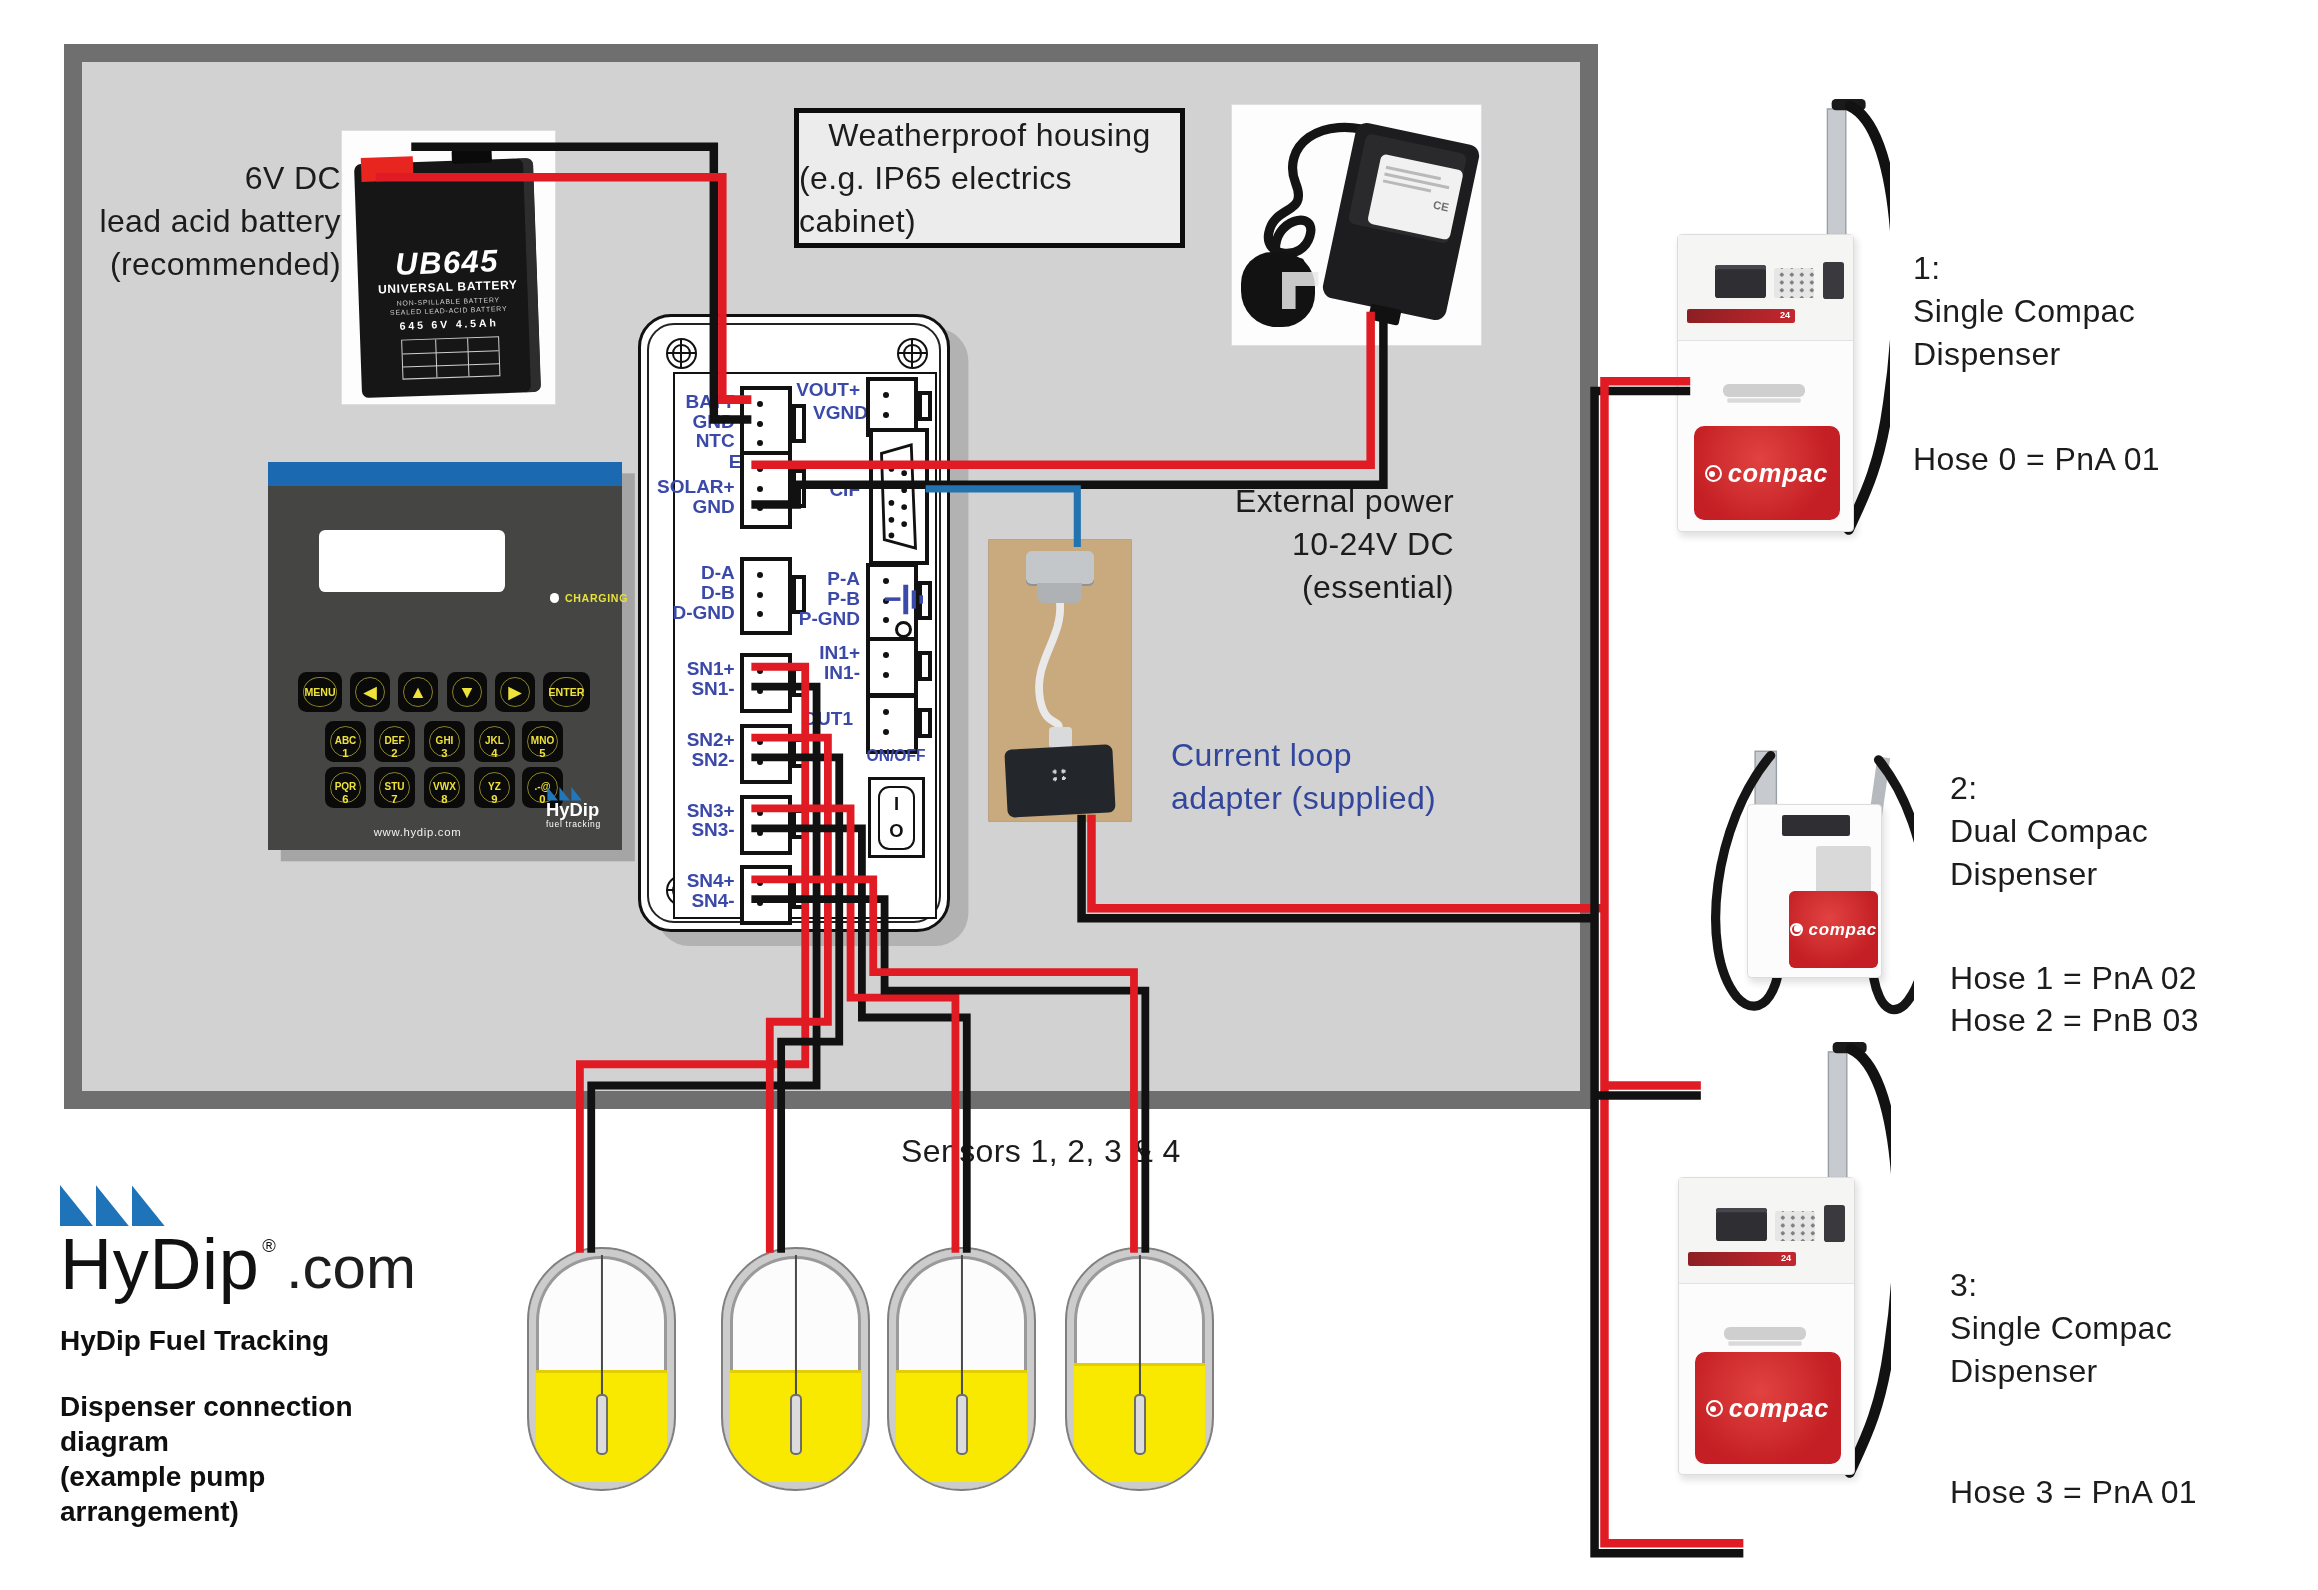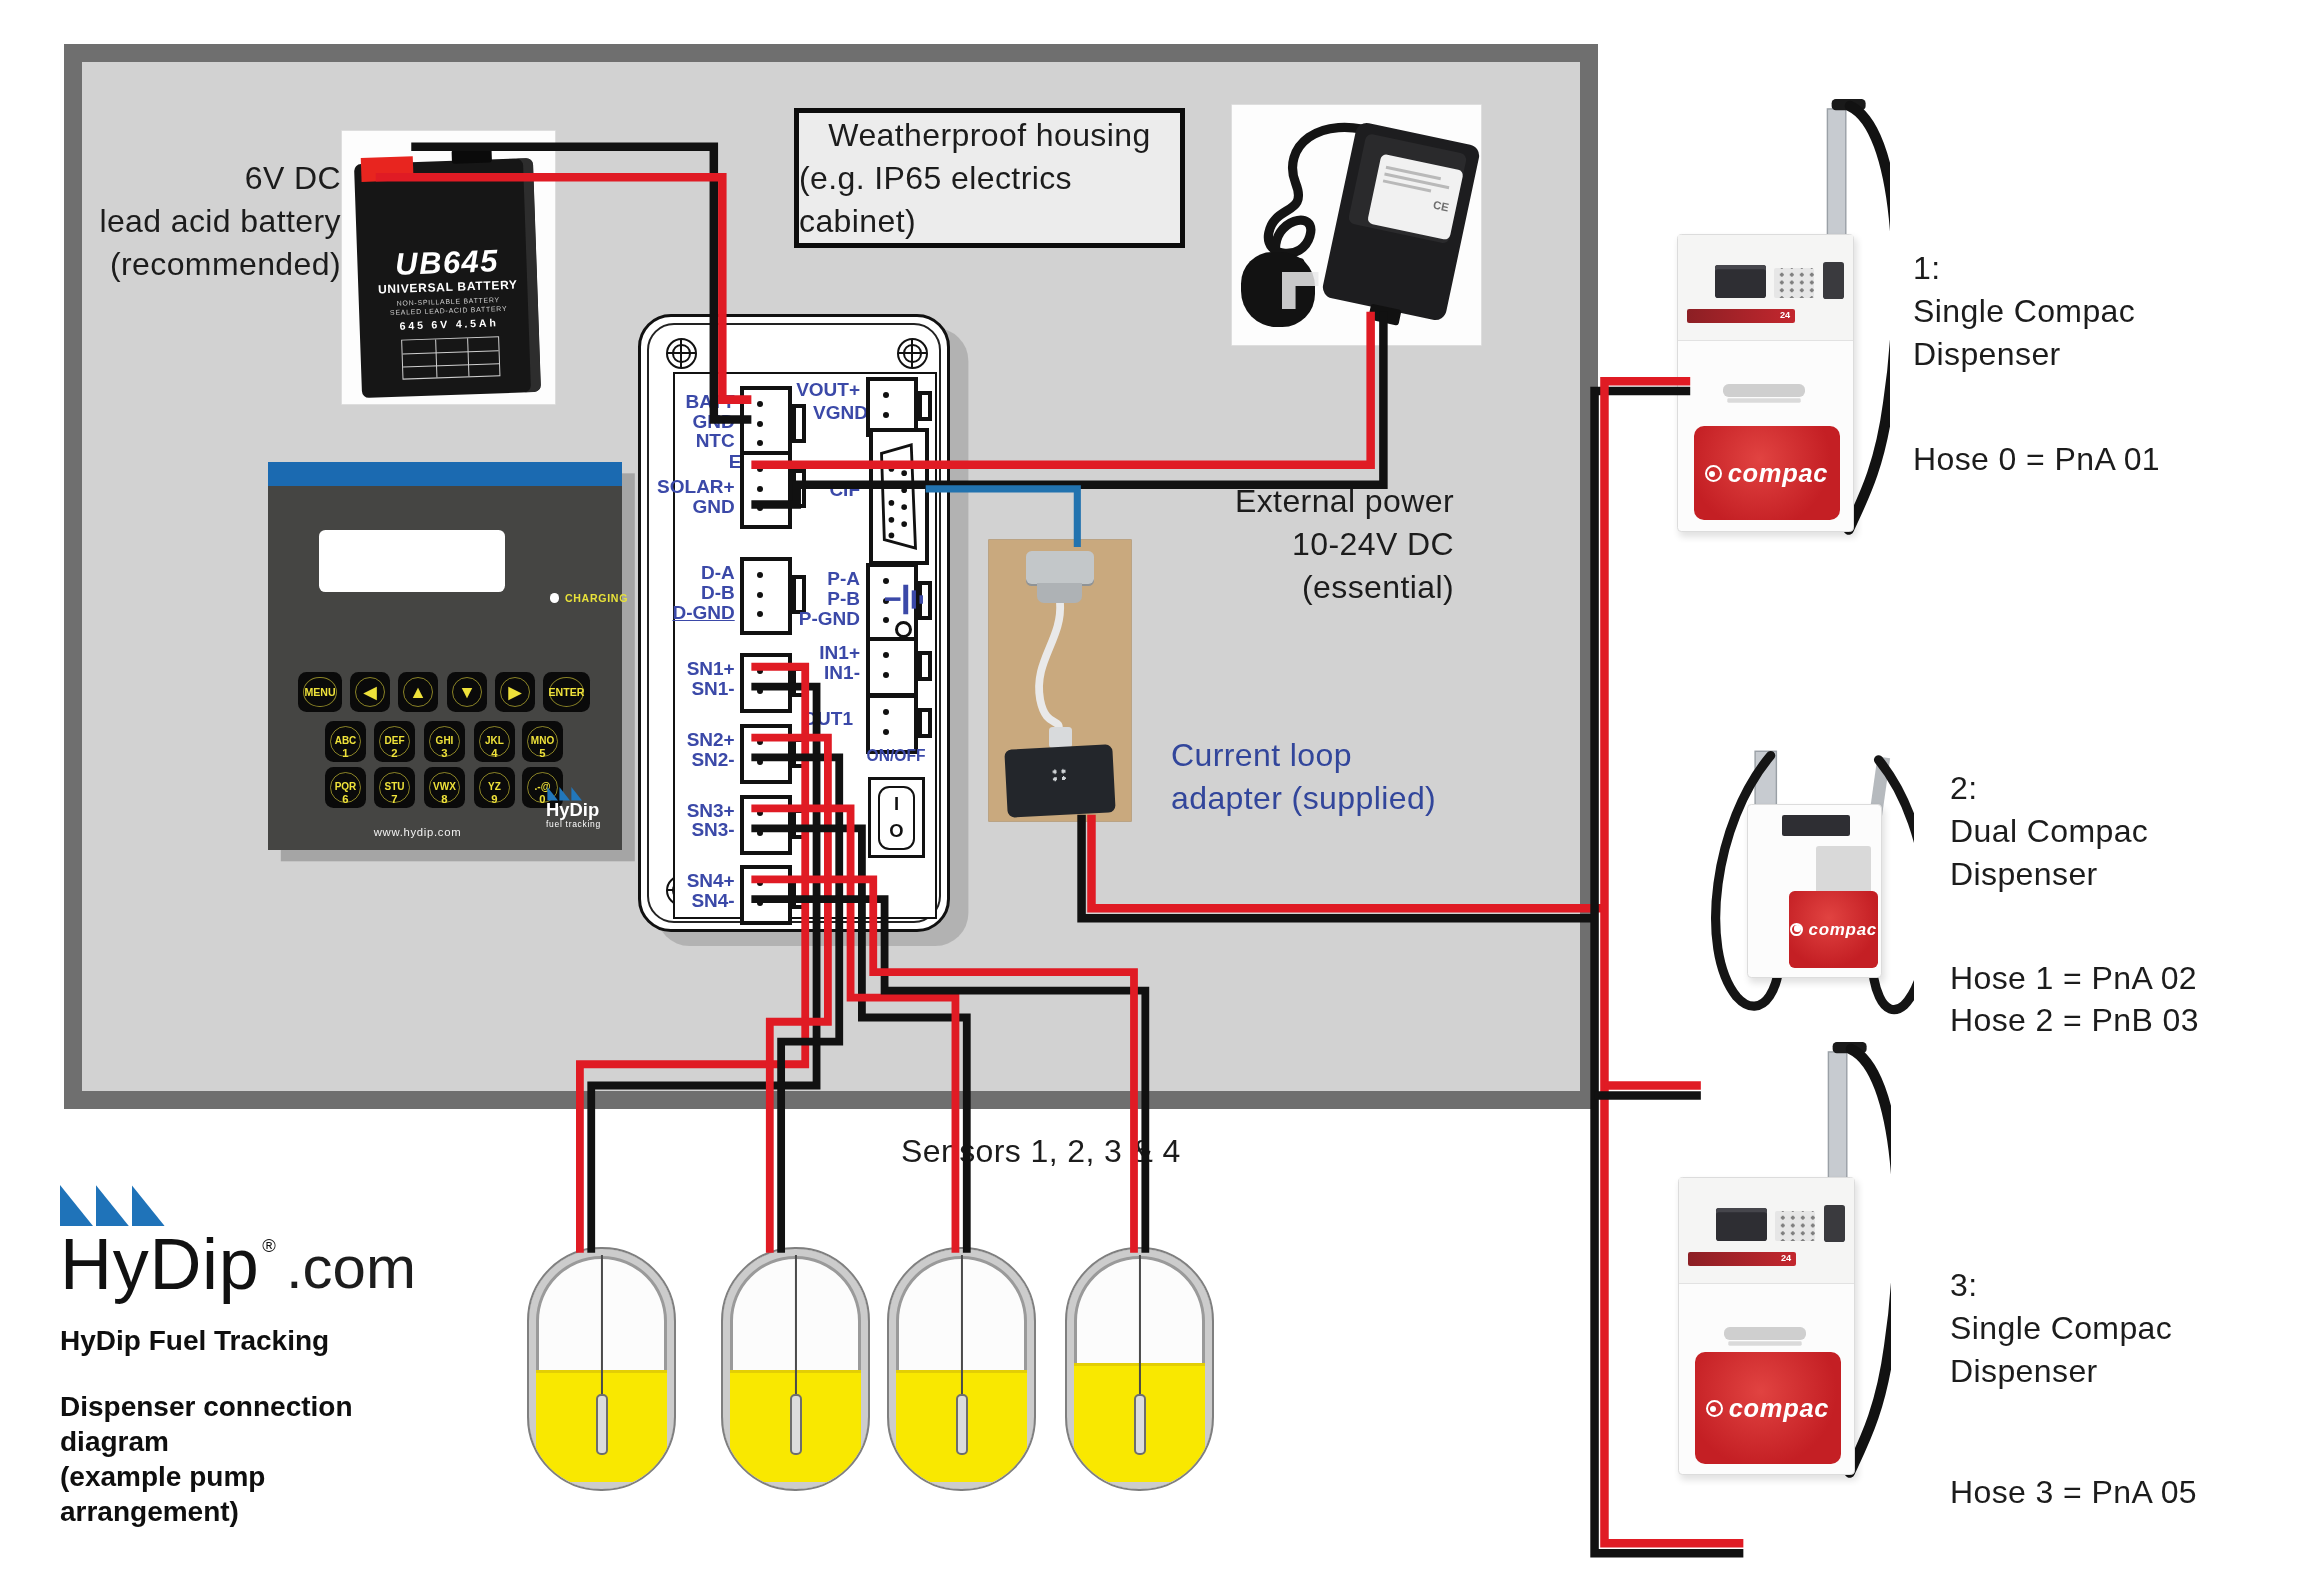--- a/index.html
+++ b/index.html
@@ -216,21 +216,21 @@
     <div class="board-rect"></div>
 
     <div class="blabel lcol" style="top:74px;">BATT</div>
     <div class="blabel lcol" style="top:94px;">GND</div>
     <div class="blabel lcol" style="top:113px;">NTC</div>
     <div class="blabel lcol" style="top:134px;margin-left:42px;">EXT+</div>
     <div class="blabel lcol" style="top:159px;">SOLAR+</div>
     <div class="blabel lcol" style="top:179px;">GND</div>
     <div class="blabel lcol" style="top:245px;">D-A</div>
     <div class="blabel lcol" style="top:265px;">D-B</div>
-    <div class="blabel lcol" style="top:285px;text-decoration:underline;">D-GND</div>
+    <div class="blabel lcol" style="top:285px;">D-GND</div>
     <div class="blabel lcol" style="top:341px;">SN1+</div>
     <div class="blabel lcol" style="top:361px;">SN1-</div>
     <div class="blabel lcol" style="top:412px;">SN2+</div>
     <div class="blabel lcol" style="top:432px;">SN2-</div>
     <div class="blabel lcol" style="top:483px;">SN3+</div>
     <div class="blabel lcol" style="top:502px;">SN3-</div>
     <div class="blabel lcol" style="top:553px;">SN4+</div>
     <div class="blabel lcol" style="top:573px;">SN4-</div>
 
     <div class="conn c3" style="top:69px;">
@@ -513,21 +513,21 @@
     <div class="cap">Dispenser</div>
   </div>
   <div class="hose-line cap abs" style="left:1950px; top:937px;">Hose 1 = PnA 02</div>
   <div class="hose-line cap abs" style="left:1950px; top:979px;">Hose 2 = PnB 03</div>
 
   <div class="disp-text" style="left:1950px; top:1264px;">
     <div class="cap">3:</div>
     <div class="cap">Single Compac</div>
     <div class="cap">Dispenser</div>
   </div>
-  <div class="hose-line cap abs" style="left:1950px; top:1451px;">Hose 3 = PnA 05</div>
+  <div class="hose-line cap abs" style="left:1950px; top:1451px;">Hose 3 = PnA 01</div>
 
   <div class="abs f-tris">
     <div class="f-tri"></div>
       <div class="f-tri"></div>
       <div class="f-tri"></div>
   </div>
   <div class="abs f-logo">
     <span class="f-name">HyDip</span>
     <span class="f-reg">®</span>
     <span class="f-suffix">.com</span>

